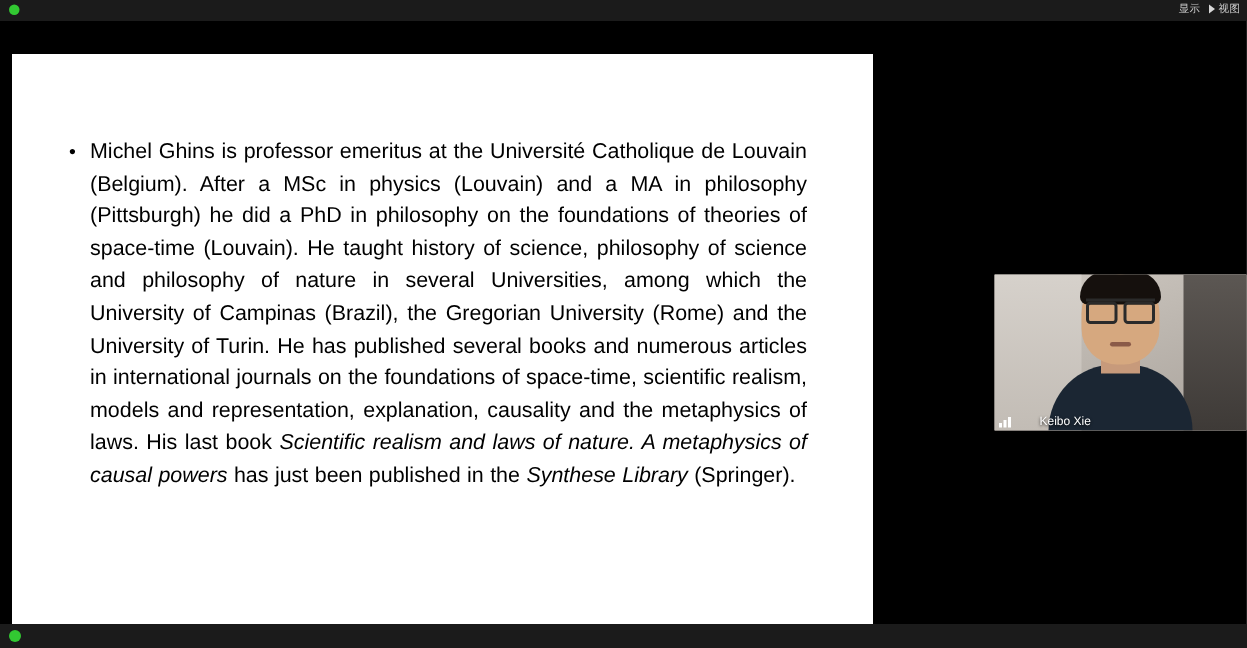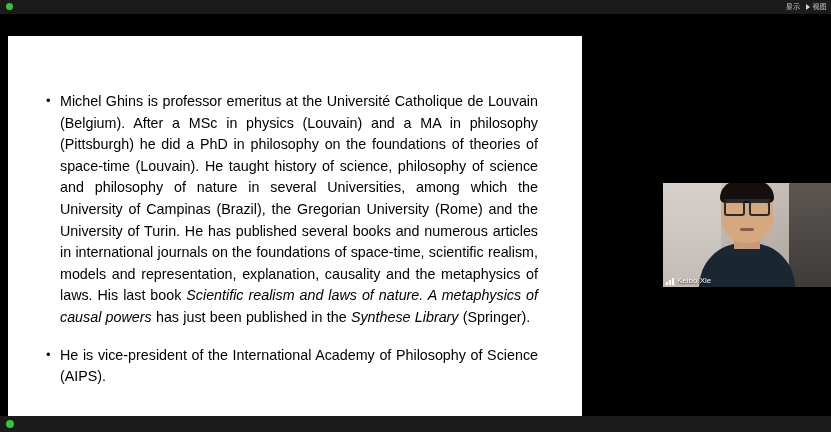--- a/index.html
+++ b/index.html
@@ -216,21 +216,21 @@
     height: 3px;
     background: #8a5a48;
     border-radius: 2px;
   }
   .vt-name {
     position: absolute;
     left: 3px;
     bottom: 2px;
     display: flex;
     align-items: flex-end;
-    gap: 3px;
+    gap: 19px;
     color: #ffffff;
     font-size: 8px;
     text-shadow: 0 1px 2px rgba(0,0,0,.85);
   }
   .signal {
     display: inline-flex;
     align-items: flex-end;
     gap: 1px;
     height: 8px;
   }
@@ -258,23 +258,20 @@
         <span class="play-tri"></span><span>视图</span>
       </div>
     </div>
   </div>
 
   <div class="slide">
     <div class="slide-inner">
       <ul class="bullets">
         <li class="bullet-1">
           <span>Michel Ghins is professor emeritus at the Université Catholique de Louvain (Belgium). After a MSc in physics (Louvain) and a MA in philosophy (Pittsburgh) he did a PhD in philosophy on the foundations of theories of space-time (Louvain). He taught history of science, philosophy of science and philosophy of nature in several Universities, among which the University of Campinas (Brazil), the Gregorian University (Rome) and the University of Turin. He has published several books and numerous articles in international journals on the foundations of space-time, scientific realism, models and representation, explanation, causality and the metaphysics of laws. His last book </span><em>Scientific realism and laws of nature. A metaphysics of causal powers</em><span> has just been published in the </span><em>Synthese Library</em><span> (Springer).</span>
-        </li>
-        <li>
-          <span>He is vice-president of the International Academy of Philosophy of Science (AIPS).</span>
         </li>
       </ul>
     </div>
   </div>
 
   <div class="video-tile">
     <div class="vt-bg"></div>
     <div class="vt-wall"></div>
     <div class="vt-door"></div>
     <div class="vt-person-body"></div>

